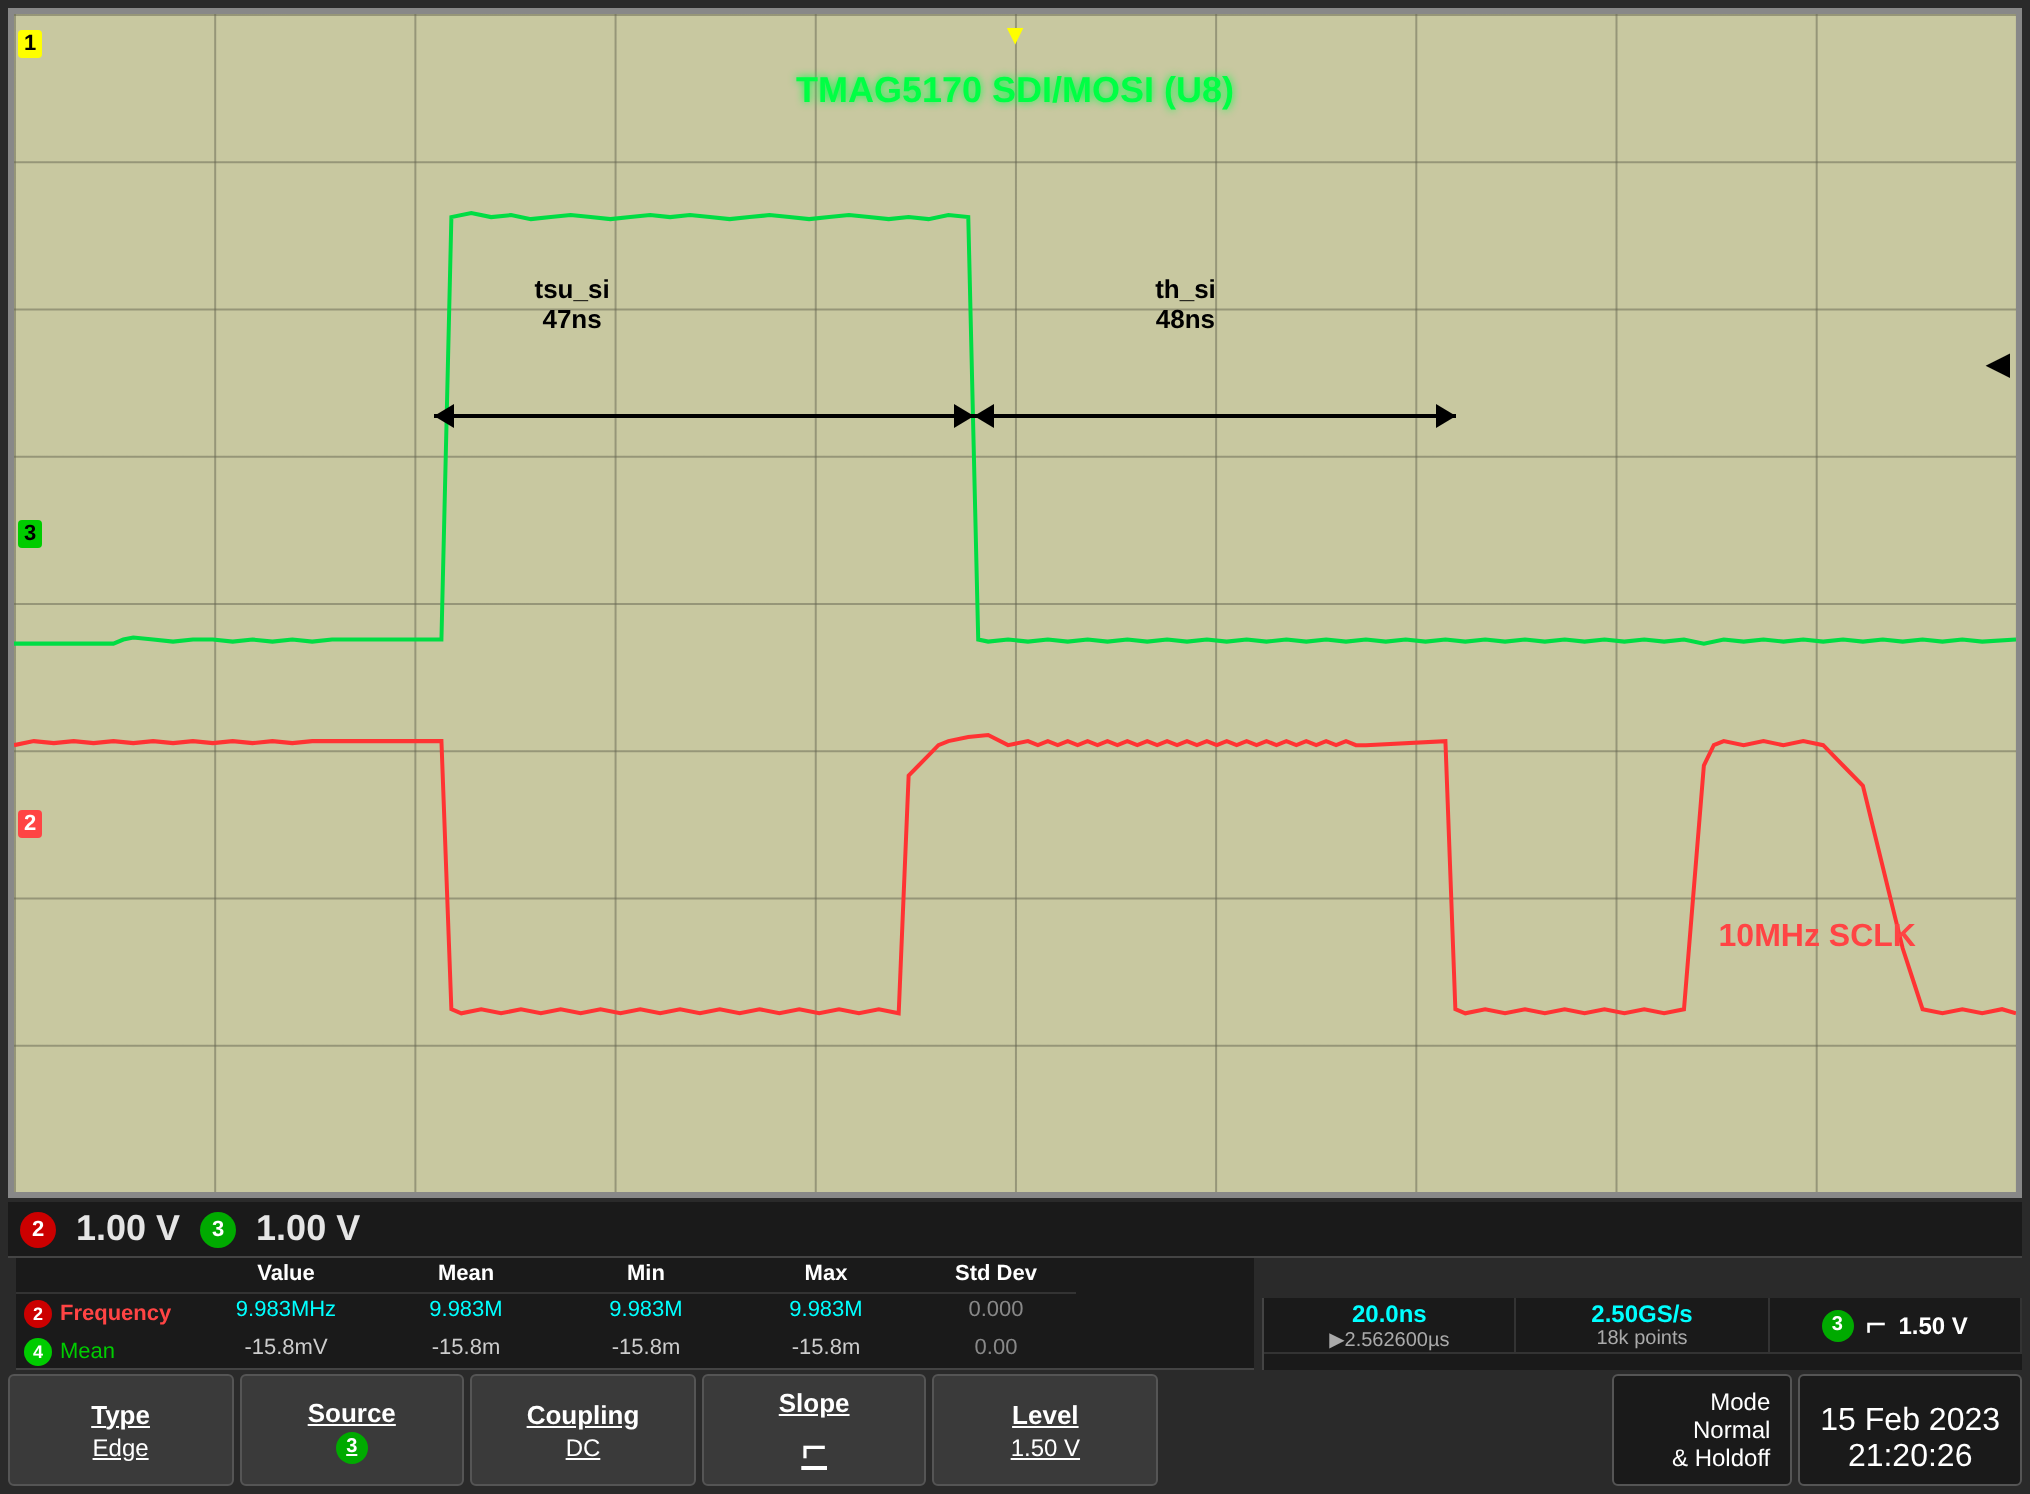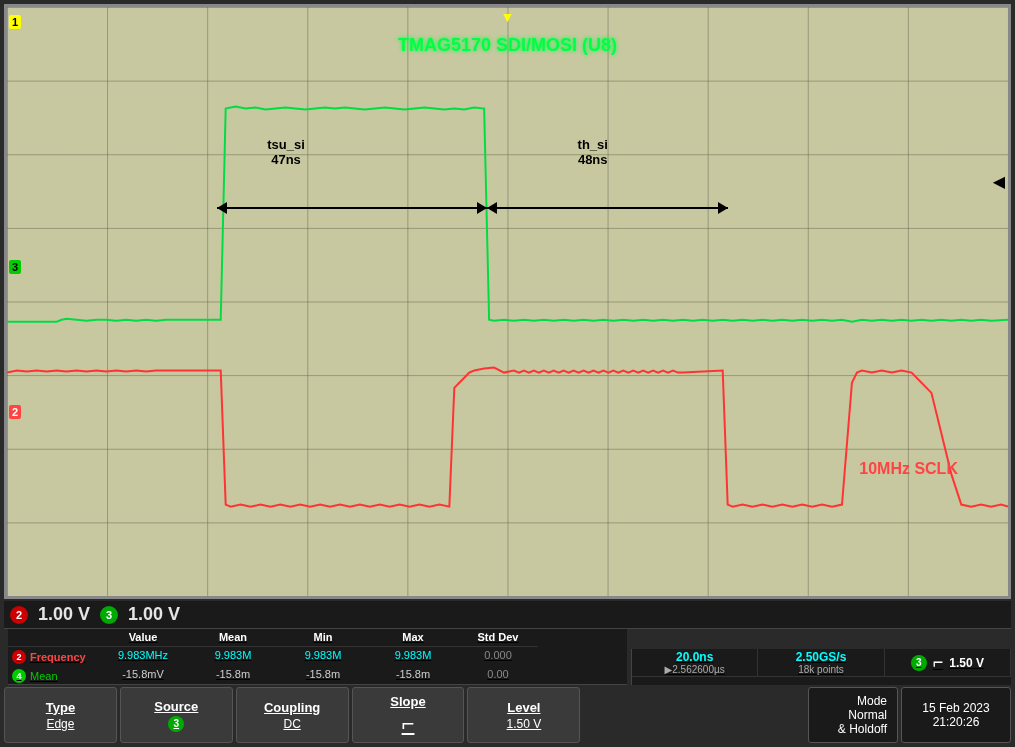--- a/index.html
+++ b/index.html
@@ -329,25 +329,25 @@
     }
 
     
     .datetime-box {
       background: #1a1a1a;
       border: 1px solid #555;
       border-radius: 3px;
       display: flex;
       flex-direction: column;
       align-items: center;
-      justify-content: center;
+      justify-content: flex-end;
       padding: 4px 10px;
       min-width: 110px;
       color: #fff;
-      font-size: 12px;
+      font-size: 16px;
     }
 
     
     .mode-box {
       background: #1a1a1a;
       border: 1px solid #555;
       border-radius: 3px;
       display: flex;
       flex-direction: column;
       align-items: flex-end;
@@ -416,21 +416,21 @@
 </div>
 
 <div class="meas-bar">
   <div class="ch2-tag">2</div>
   <span class="vol-text">1.00 V</span>
   <div class="ch3-tag">3</div>
   <span class="vol-text">1.00 V</span>
   <div class="meas-bar-spacer"></div>
 </div>
 
-<div style="display:flex;margin:0 4px;text-decoration:underline;">
+<div style="display:flex;margin:0 4px;">
 
   <div class="stats-area" style="flex:1;">
     <div class="stats-table">
 
       <div class="stats-header"></div>
       <div class="stats-header">Value</div>
       <div class="stats-header">Mean</div>
       <div class="stats-header">Min</div>
       <div class="stats-header">Max</div>
       <div class="stats-header">Std Dev</div>

